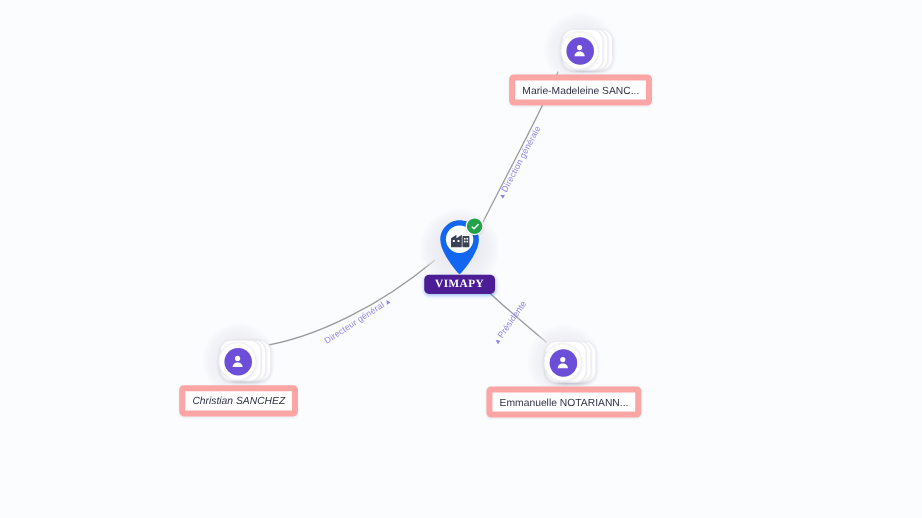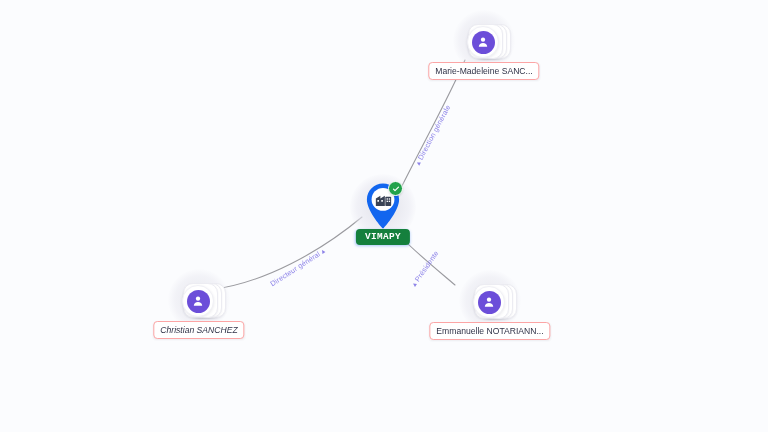--- a/index.html
+++ b/index.html
@@ -123,21 +123,21 @@
     justify-content: center;
   }
   .avatar-inner svg { display: block; }
 
   .node-label {
     position: absolute;
     left: 50%;
     top: 58px;
     transform: translateX(-50%);
     background: #ffffff;
-    border: 1px solid #fca5a5;
+    border: 5px solid #fca5a5;
     border-radius: 4px;
     padding: 2.5px 6px 3px 6px;
     font-size: 8.6px;
     line-height: 10px;
     color: #2f3247;
     white-space: nowrap;
     box-shadow: 0 1px 2px rgba(40,40,70,.07);
     font-family: "Liberation Sans", sans-serif;
   }
 
@@ -181,31 +181,31 @@
     justify-content: center;
     box-shadow: 0 1px 2px rgba(0,0,0,.12);
   }
   .pin-badge svg { display: block; }
 
   .company-label {
     position: absolute;
     left: 50%;
     top: 60px;
     transform: translateX(-50%);
-    background: #15803d;
+    background: #4c1d95;
     border-radius: 4px;
     padding: 2.5px 9px 3.5px 9px;
     font-size: 9.4px;
     line-height: 10px;
     font-weight: bold;
     letter-spacing: .4px;
     color: #ffffff;
     white-space: nowrap;
     box-shadow: 0 1px 3px rgba(18,102,239,.35);
-    font-family: Liberation Mono, monospace;
+    font-family: Liberation Serif, serif;
   }
 </style>
 </head>
 <body>
 
 <div id="graph-canvas">
 
   <svg id="edge-layer" viewBox="0 0 768 432" width="768" height="432">
     <path class="edge-path" d="M 465,60 C 450,95 425,140 400,190"></path>
     <path class="edge-path" d="M 215,289 C 265,282 320,252 362,217"></path>
@@ -256,21 +256,21 @@
           <svg width="14" height="14" viewBox="0 0 24 24">
             <circle cx="12" cy="8" r="3.7" fill="#ffffff"></circle>
             <path d="M4.8 20.2c0-3.9 3.2-6.5 7.2-6.5s7.2 2.6 7.2 6.5z" fill="#ffffff"></path>
           </svg>
         </div>
       </div>
     </div>
     <div class="node-label">Christian SANCHEZ</div>
   </div>
 
-  <div class="node person-node" id="pnode2" style="left: 490px; top: 301px;">
+  <div class="node person-node" id="pnode2" style="left: 470px; top: 301px;">
     <div class="person-halo"></div>
     <div class="card-stack">
       <div class="card c3"></div>
       <div class="card c2"></div>
       <div class="card c1"></div>
       <div class="avatar">
         <div class="avatar-inner">
           <svg width="14" height="14" viewBox="0 0 24 24">
             <circle cx="12" cy="8" r="3.7" fill="#ffffff"></circle>
             <path d="M4.8 20.2c0-3.9 3.2-6.5 7.2-6.5s7.2 2.6 7.2 6.5z" fill="#ffffff"></path>

